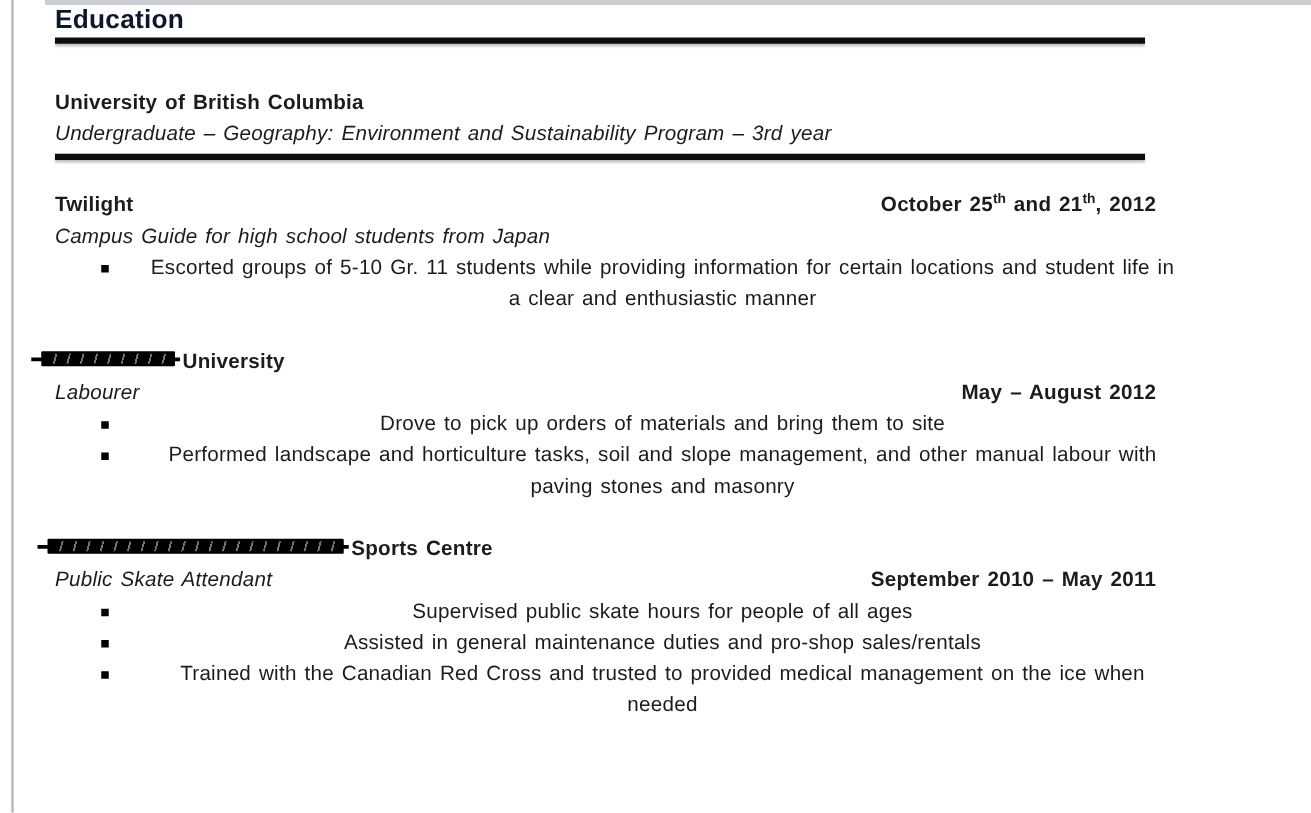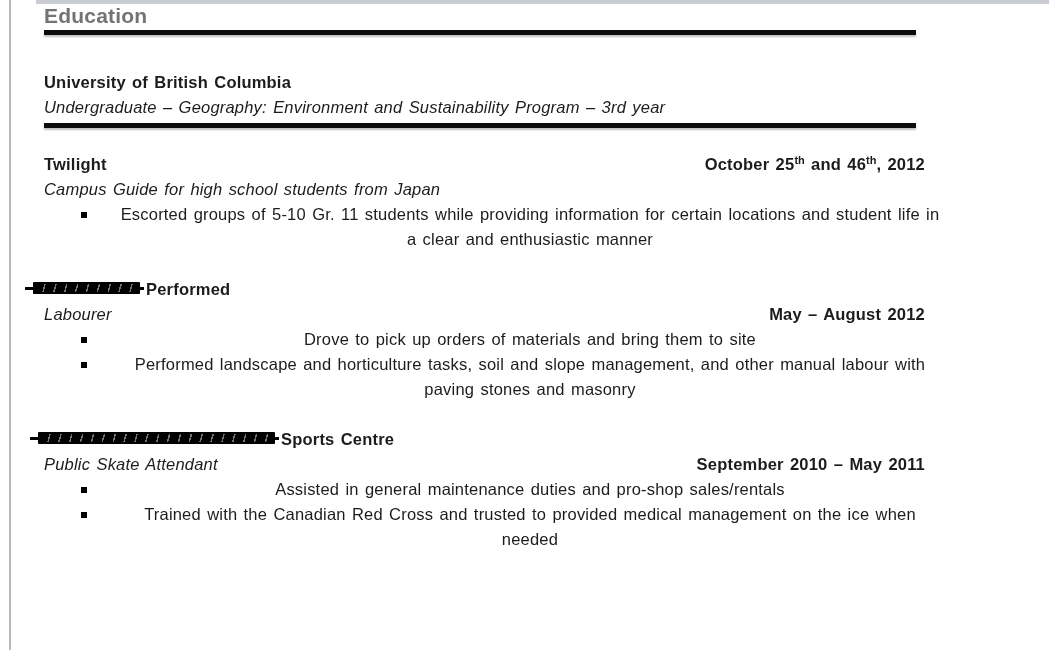--- a/index.html
+++ b/index.html
@@ -35,21 +35,21 @@
     left: 44px;
     top: 0;
     width: 881px;
   }
 
   .section-heading {
     margin: 0;
     font-size: 21px;
     line-height: 28px;
     font-weight: 700;
-    color: #737373;
+    color: #0f172a;
     letter-spacing: 0.2px;
   }
   .heading-education { margin-top: 2px; }
   .heading-work { margin-top: 26px; }
 
   .rule {
     width: 872px;
     height: 5px;
     background: #0d0d0d;
     box-shadow: 0 2px 2px rgba(0,0,0,0.25);
@@ -147,44 +147,45 @@
   <h2 class="section-heading heading-education">Education</h2>
   <div class="rule"></div>
 
   <div class="body-line edu-school">University of British Columbia</div>
   <div class="body-line edu-program">Undergraduate – Geography: Environment and Sustainability Program – 3rd year</div>
 
   <div class="rule rule-work"></div>
 
   <div class="row body-line entry-first">
     <span class="employer">Twilight</span>
-    <span class="date"><span>October 25</span><sup>th</sup><span> and 46</span><sup>th</sup><span>, 2012</span></span>
+    <span class="date"><span>October 25</span><sup>th</sup><span> and 21</span><sup>th</sup><span>, 2012</span></span>
   </div>
   <div class="body-line role">Campus Guide for high school students from Japan</div>
   <ul class="bullets">
     <li>Escorted groups of 5-10 Gr. 11 students while providing information for certain locations and student life in a clear and enthusiastic manner</li>
   </ul>
 
   <div class="body-line entry-gap">
-    <span class="redact redact-short"></span><span class="employer">Performed</span>
+    <span class="redact redact-short"></span><span class="employer">University</span>
   </div>
   <div class="row body-line">
     <span class="role">Labourer</span>
     <span class="date">May – August 2012</span>
   </div>
   <ul class="bullets">
     <li>Drove to pick up orders of materials and bring them to site</li>
     <li>Performed landscape and horticulture tasks, soil and slope management, and other manual labour with paving stones and masonry</li>
   </ul>
 
   <div class="body-line entry-gap">
     <span class="redact redact-long"></span><span class="employer">Sports Centre</span>
   </div>
   <div class="row body-line">
     <span class="role">Public Skate Attendant</span>
     <span class="date">September 2010 – May 2011</span>
   </div>
   <ul class="bullets">
+    <li>Supervised public skate hours for people of all ages</li>
     <li>Assisted in general maintenance duties and pro-shop sales/rentals</li>
     <li>Trained with the Canadian Red Cross and trusted to provided medical management on the ice when needed</li>
   </ul>
 
 </div>
 
 </body></html>

